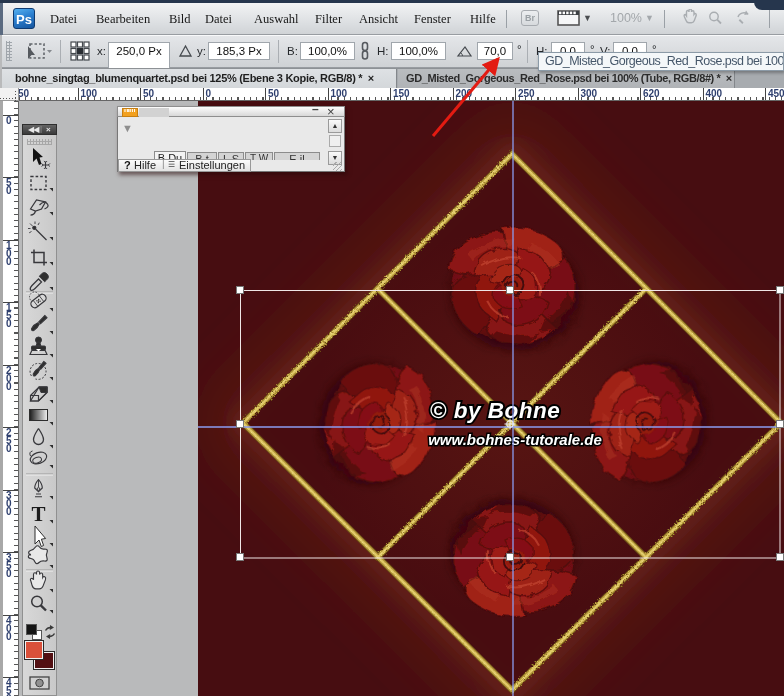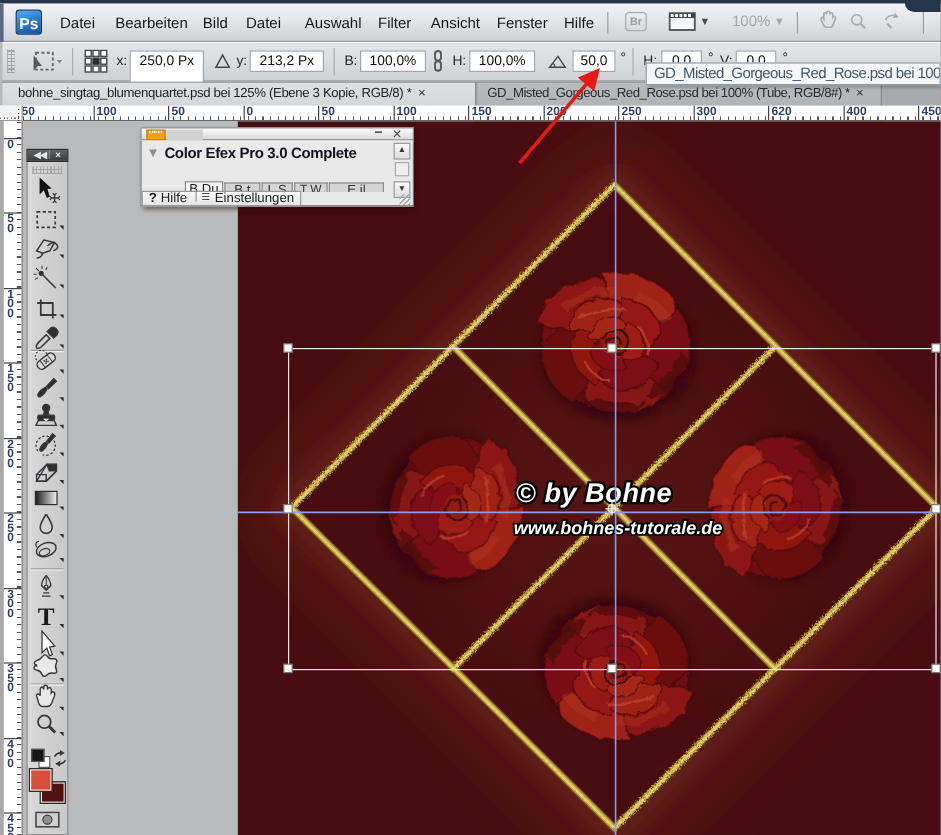--- a/index.html
+++ b/index.html
@@ -7,32 +7,32 @@
 #topline{left:0;top:0;width:784px;height:3px;background:#26364d;}
 #menubar{left:0;top:3px;width:784px;height:32px;
  background:linear-gradient(#f2f3f4,#dadde0 70%,#d0d3d6);
  border-bottom:1px solid #989ca1;box-sizing:border-box;}
 #menubar .edgeL{position:absolute;left:0;top:0;width:3px;height:32px;background:#5a6a80;}
 #trcorner{right:0;top:0;width:30px;height:10px;background:#26364d;border-bottom-left-radius:8px;}
 #pslogo{left:13px;top:8px;width:22px;height:21px;border-radius:3px;
  background:linear-gradient(160deg,#55b0ef 0%,#2b7fd0 45%,#15549c 100%);
  color:#fff;font-weight:bold;font-size:13px;text-align:center;line-height:21px;
  border:1px solid #0e3a70;box-sizing:border-box;}
-.menuitem{position:absolute;top:12px;font-size:12.5px;color:#161616;}
+.menuitem{position:absolute;top:12px;font-size:12.5px;color:#161616;font-family:Liberation Serif, serif;}
 .mico{position:absolute;color:#95999e;}
 .field{position:absolute;background:#fff;border:1px solid #a0a6ac;font-size:11.5px;
  color:#101010;text-align:center;box-sizing:border-box;}
 .flabel{position:absolute;font-size:11.5px;color:#26292c;}
 .osep{position:absolute;width:1px;background:#aaaeb3;}
 #optionsbar{left:2px;top:35px;width:782px;height:33px;
  background:linear-gradient(#e4e6e9,#cfd2d5);
  border-top:1px solid #f8f9fa;border-bottom:1px solid #989ca1;box-sizing:border-box;}
 #tabbar{left:2px;top:68px;width:782px;height:20px;background:#a7abaf;
  box-shadow:inset 0 1px 0 #8d9195;}
-.dtab{position:absolute;height:33px;font-size:11px;font-weight:normal;letter-spacing:-0.3px;
+.dtab{position:absolute;height:33px;font-size:11px;font-weight:bold;letter-spacing:-0.3px;
  line-height:19px;white-space:nowrap;box-sizing:border-box;}
 #hruler{left:0;top:88px;width:784px;height:13px;background:#fff;
  border-bottom:1px solid #666;box-sizing:border-box;overflow:hidden;}
 #vruler{left:3px;top:101px;width:16px;height:595px;background:#fff;
  border-right:1px solid #666;box-sizing:border-box;overflow:hidden;}
 #rulcorner{left:0;top:88px;width:19px;height:13px;background:#f2f2f2;
  border-right:1px solid #999;border-bottom:1px solid #999;box-sizing:border-box;}
 .rlbl{position:absolute;font-size:10px;color:#2e3f6e;font-weight:bold;}
 #workspace{left:19px;top:101px;width:179px;height:595px;background:#b9babb;}
 #wborder{left:0;top:101px;width:3px;height:595px;background:#a8a8a8;}
@@ -110,37 +110,37 @@
       <rect x="14" y="14" width="5" height="5"></rect>
 </g>
     <rect x="7.5" y="7.5" width="5" height="5" fill="#2a2e33" stroke="#2a2e33"></rect>
 </svg>
 <div class="flabel abs" style="left:97px;top:45px">x:</div>
 <div class="field abs" style="left:108px;top:42px;width:62px;height:35px;line-height:16px">250,0 Px</div>
 <svg class="abs" style="left:178px;top:44px" width="15" height="14" viewBox="0 0 15 14">
 <path d="M7.5 2 L13 12 L2 12 z" fill="none" stroke="#45494e" stroke-width="1.3"></path>
   </svg>
 <div class="flabel abs" style="left:197px;top:45px">y:</div>
-<div class="field abs" style="left:208px;top:42px;width:62px;height:18px;line-height:16px">213,2 Px</div>
+<div class="field abs" style="left:208px;top:42px;width:62px;height:18px;line-height:16px">185,3 Px</div>
 <div class="osep abs" style="left:278px;top:40px;height:23px"></div>
 <div class="flabel abs" style="left:287px;top:45px">B:</div>
 <div class="field abs" style="left:300px;top:42px;width:55px;height:18px;line-height:16px">100,0%</div>
 <svg class="abs" style="left:359px;top:41px" width="12" height="20" viewBox="0 0 12 20">
 <g fill="none" stroke="#55595e" stroke-width="1.6">
 <rect x="3.5" y="1.5" width="5" height="8" rx="2.5"></rect>
 <rect x="3.5" y="10" width="5" height="8" rx="2.5"></rect>
     </g>
   </svg>
 <div class="flabel abs" style="left:377px;top:45px">H:</div>
 <div class="field abs" style="left:391px;top:42px;width:55px;height:18px;line-height:16px">100,0%</div>
 <svg class="abs" style="left:456px;top:45px" width="17" height="13" viewBox="0 0 17 13">
 <path d="M2 11 L15 11 L9 2 z" fill="none" stroke="#45494e" stroke-width="1.2"></path>
 <path d="M6.5 11 a4 4 0 0 0 -1.8-3.2" fill="none" stroke="#45494e" stroke-width="1"></path>
   </svg>
-<div class="field abs" style="left:477px;top:42px;width:36px;height:18px;line-height:16px">50,0</div>
+<div class="field abs" style="left:477px;top:42px;width:36px;height:18px;line-height:16px">70,0</div>
 <div class="flabel abs" style="left:517px;top:43px">°</div>
 <div class="osep abs" style="left:527px;top:40px;height:23px"></div>
 <div class="flabel abs" style="left:536px;top:45px">H:</div>
 <div class="field abs" style="left:551px;top:42px;width:34px;height:18px;line-height:16px">0,0</div>
 <div class="flabel abs" style="left:590px;top:43px">°</div>
 <div class="flabel abs" style="left:600px;top:45px">V:</div>
 <div class="field abs" style="left:613px;top:42px;width:34px;height:18px;line-height:16px">0,0</div>
 <div class="flabel abs" style="left:652px;top:43px">°</div>
 <div id="tabbar" class="abs"></div>
 <div class="dtab abs" style="left:2px;top:69px;width:395px;background:linear-gradient(#dee1e4,#ccd0d3);
@@ -548,21 +548,20 @@
     <div class="abs" style="left:4px;top:1px;width:16px;height:9px;background:#f2a01e;border:1px solid #c87f10;box-sizing:border-box;overflow:hidden">
       <span style="position:absolute;left:1px;top:-3px;color:#fff;font-size:7px;font-weight:bold;letter-spacing:-0.5px">nim</span>
     </div>
     <div class="abs" style="left:21px;top:1px;width:30px;height:9px;background:#d2d2d2"></div>
     <span style="position:absolute;left:194px;top:-5px;color:#424242;font-size:12px;font-weight:bold">–</span>
     <span style="position:absolute;left:209px;top:-3px;color:#424242;font-size:13px">×</span>
   </div>
 
   <div class="abs" style="left:0;top:11px;width:228px;height:55px;background:#e9e9e9;border:1px solid #777;border-top:none;box-sizing:border-box"></div>
   <span style="position:absolute;left:5px;top:16px;color:#8e8e8e;font-size:11px">▼</span>
-  <div class="abs" style="left:20px;top:15px;font-size:12.5px;font-weight:bold;letter-spacing:-0.3px;color:#15151f;white-space:nowrap">Color Efex Pro 3.0 Complete</div>
 
   <div class="abs" style="left:211px;top:13px;width:14px;height:14px;background:linear-gradient(#fafafa,#dcdcdc);border:1px solid #9a9a9a;box-sizing:border-box;text-align:center;font-size:7px;color:#333;line-height:12px">▲</div>
   <div class="abs" style="left:212px;top:29px;width:12px;height:12px;background:#efefef;border:1px solid #aaa;box-sizing:border-box"></div>
   <div class="abs" style="left:211px;top:45px;width:14px;height:14px;background:linear-gradient(#fafafa,#dcdcdc);border:1px solid #9a9a9a;box-sizing:border-box;text-align:center;font-size:7px;color:#333;line-height:12px">▼</div>
 
   <div class="abs" style="left:37px;top:45px;width:32px;height:9px;background:#f3f3f3;border:1px solid #8c8c8c;border-bottom:none;font-size:11px;color:#222;text-align:center;overflow:hidden;box-sizing:border-box">B Du</div>
   <div class="abs" style="left:70px;top:46px;width:30px;height:8px;background:#d4d4d4;border:1px solid #8c8c8c;border-bottom:none;font-size:11px;color:#333;text-align:center;overflow:hidden;box-sizing:border-box">B t</div>
   <div class="abs" style="left:101px;top:46px;width:26px;height:8px;background:#d4d4d4;border:1px solid #8c8c8c;border-bottom:none;font-size:11px;color:#333;text-align:center;overflow:hidden;box-sizing:border-box">L S</div>
   <div class="abs" style="left:128px;top:46px;width:28px;height:8px;background:#d4d4d4;border:1px solid #8c8c8c;border-bottom:none;font-size:10px;color:#333;text-align:center;overflow:hidden;box-sizing:border-box">T W</div>
   <div class="abs" style="left:157px;top:46px;width:46px;height:8px;background:#d4d4d4;border:1px solid #8c8c8c;border-bottom:none;font-size:11px;color:#333;text-align:center;overflow:hidden;box-sizing:border-box">E il</div>

